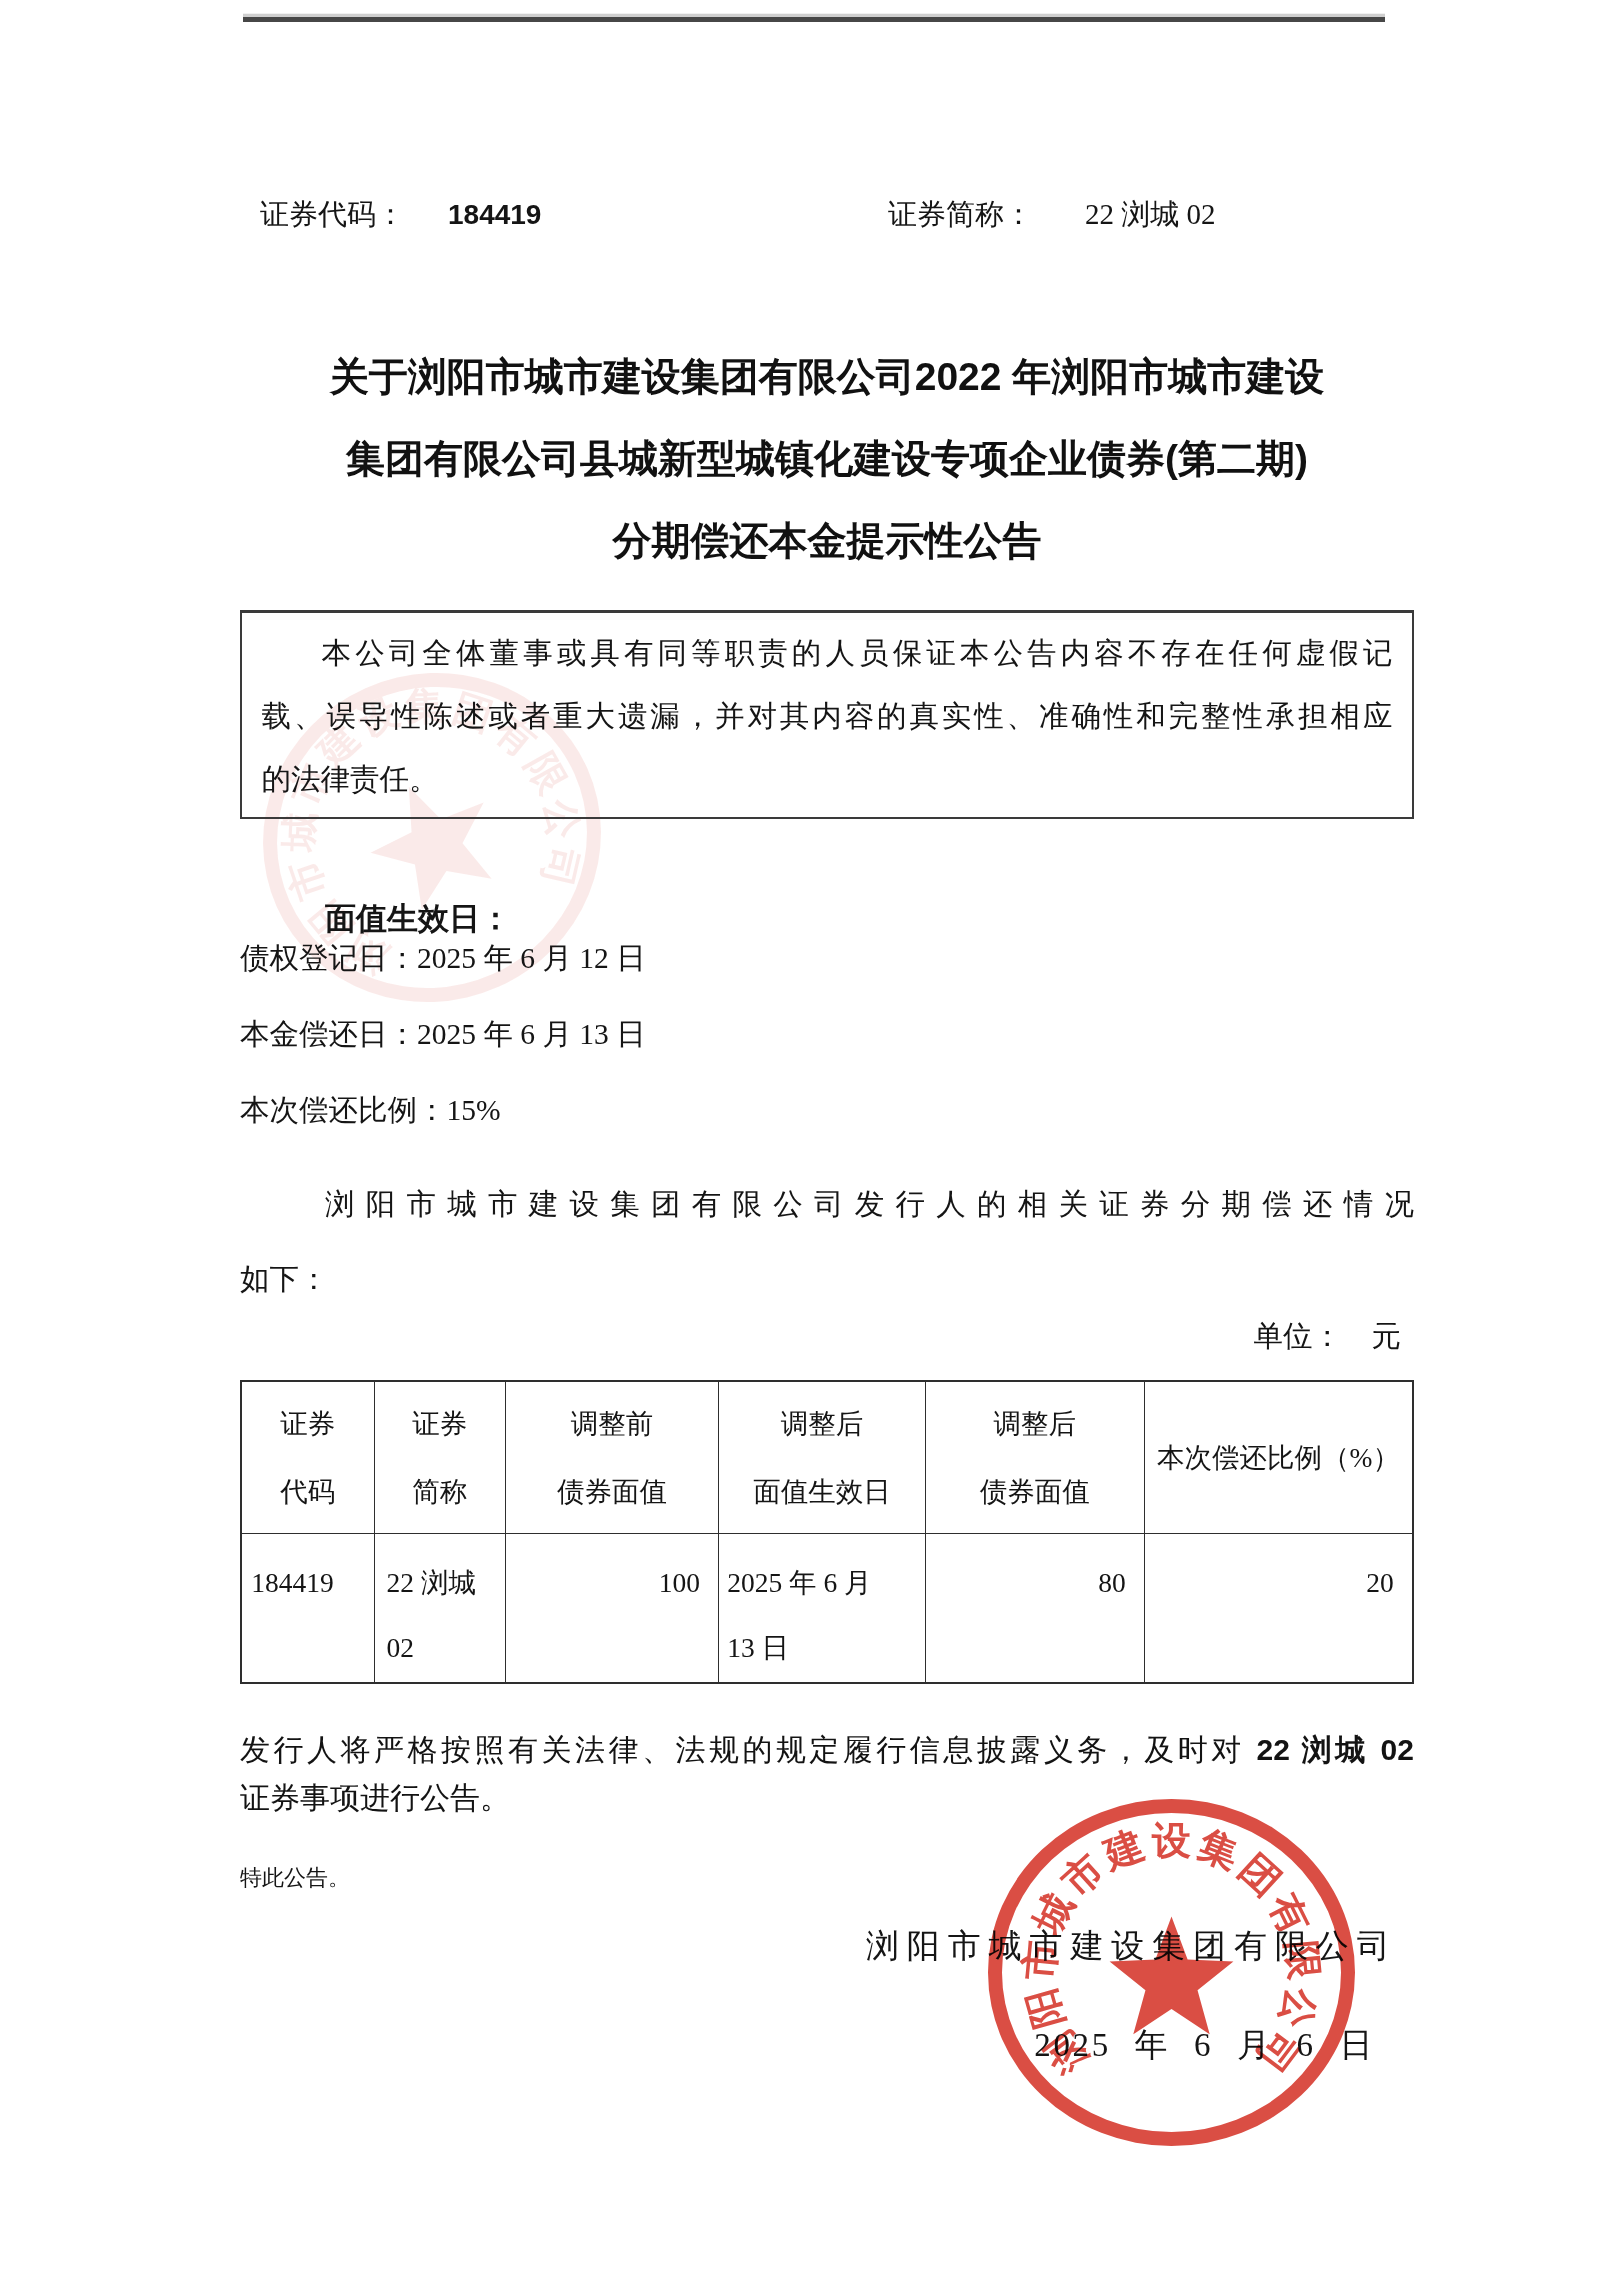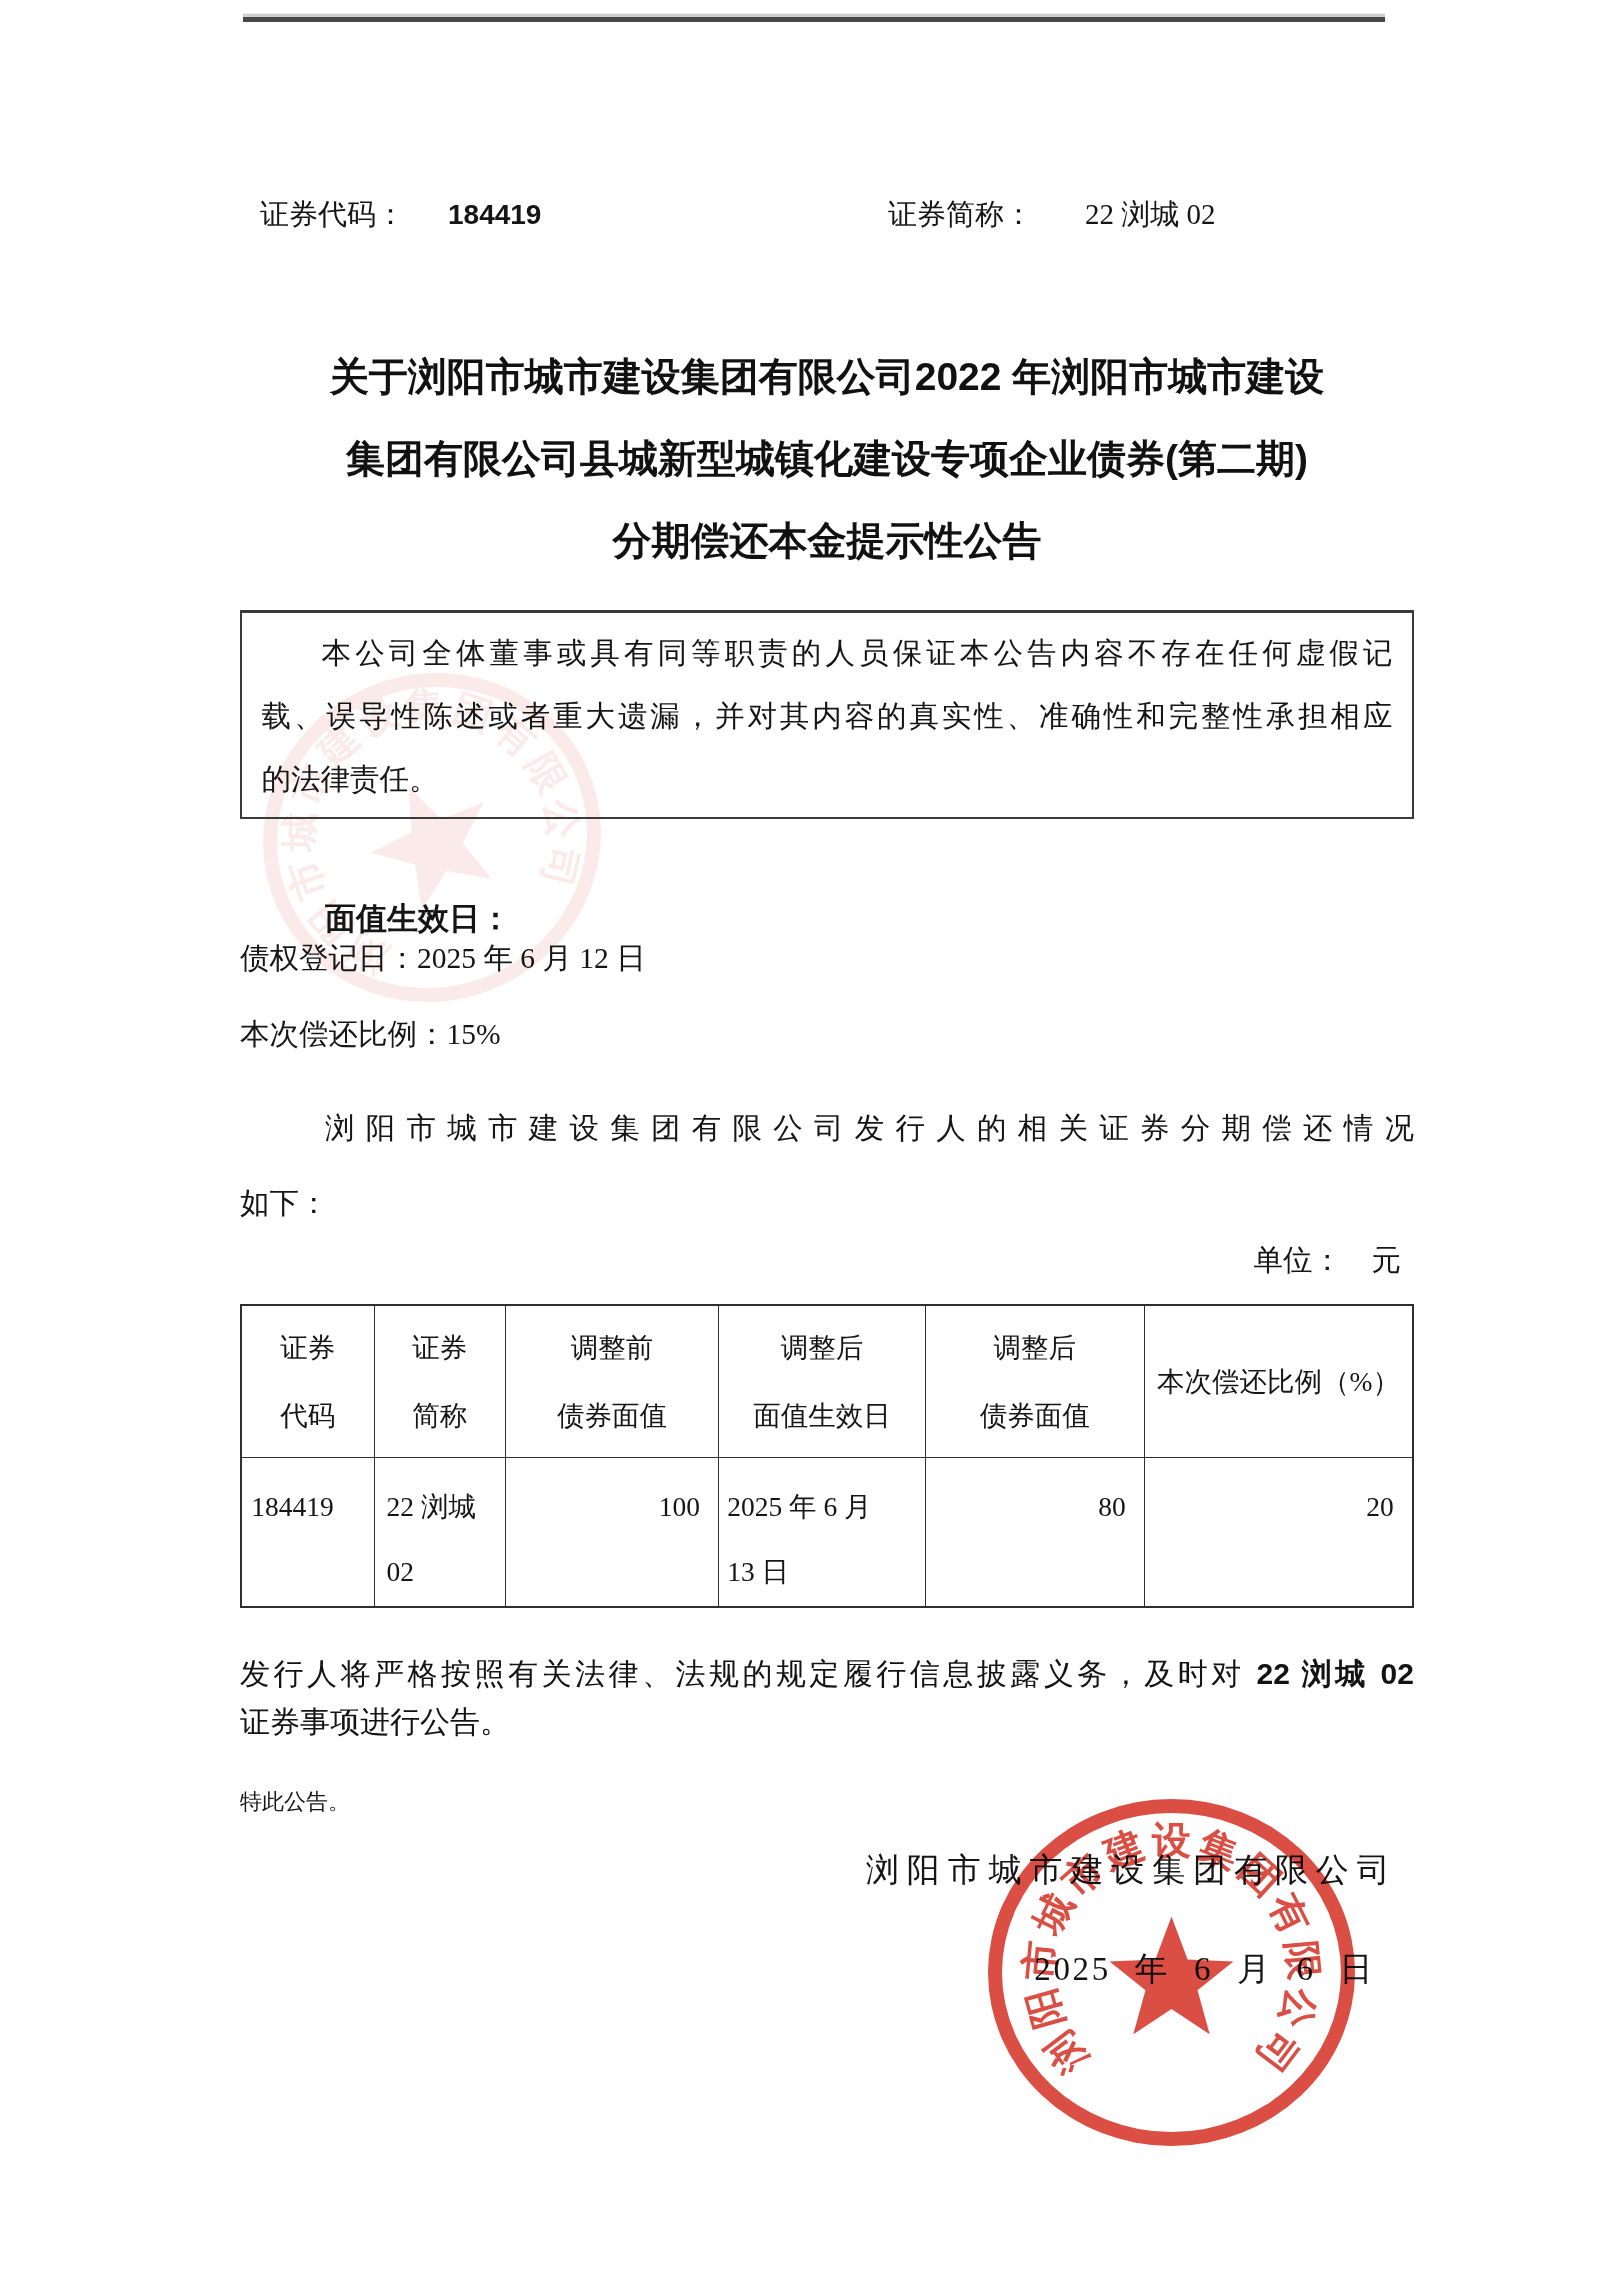--- a/index.html
+++ b/index.html
@@ -134,20 +134,21 @@
     </div>
 
     <div class="box">
       <span class="line stretch l1">本公司全体董事或具有同等职责的人员保证本公告内容不存在任何虚假记</span>
       <span class="line stretch">载、误导性陈述或者重大遗漏，并对其内容的真实性、准确性和完整性承担相应</span>
       <span class="line">的法律责任。</span>
     </div>
 
     <div class="notice-heading">面值生效日：</div>
     <div class="notice-item">债权登记日：2025 年 6 月 12 日</div>
+    <div class="notice-item">本金偿还日：2025 年 6 月 13 日</div>
     <div class="notice-item">本次偿还比例：15%</div>
 
     <div class="intro">
       <span class="line stretch l1">浏阳市城市建设集团有限公司发行人的相关证券分期偿还情况</span>
       <span class="line">如下：</span>
     </div>
 
     <div class="unit">单位：　元</div>
 
     <table class="rep">

